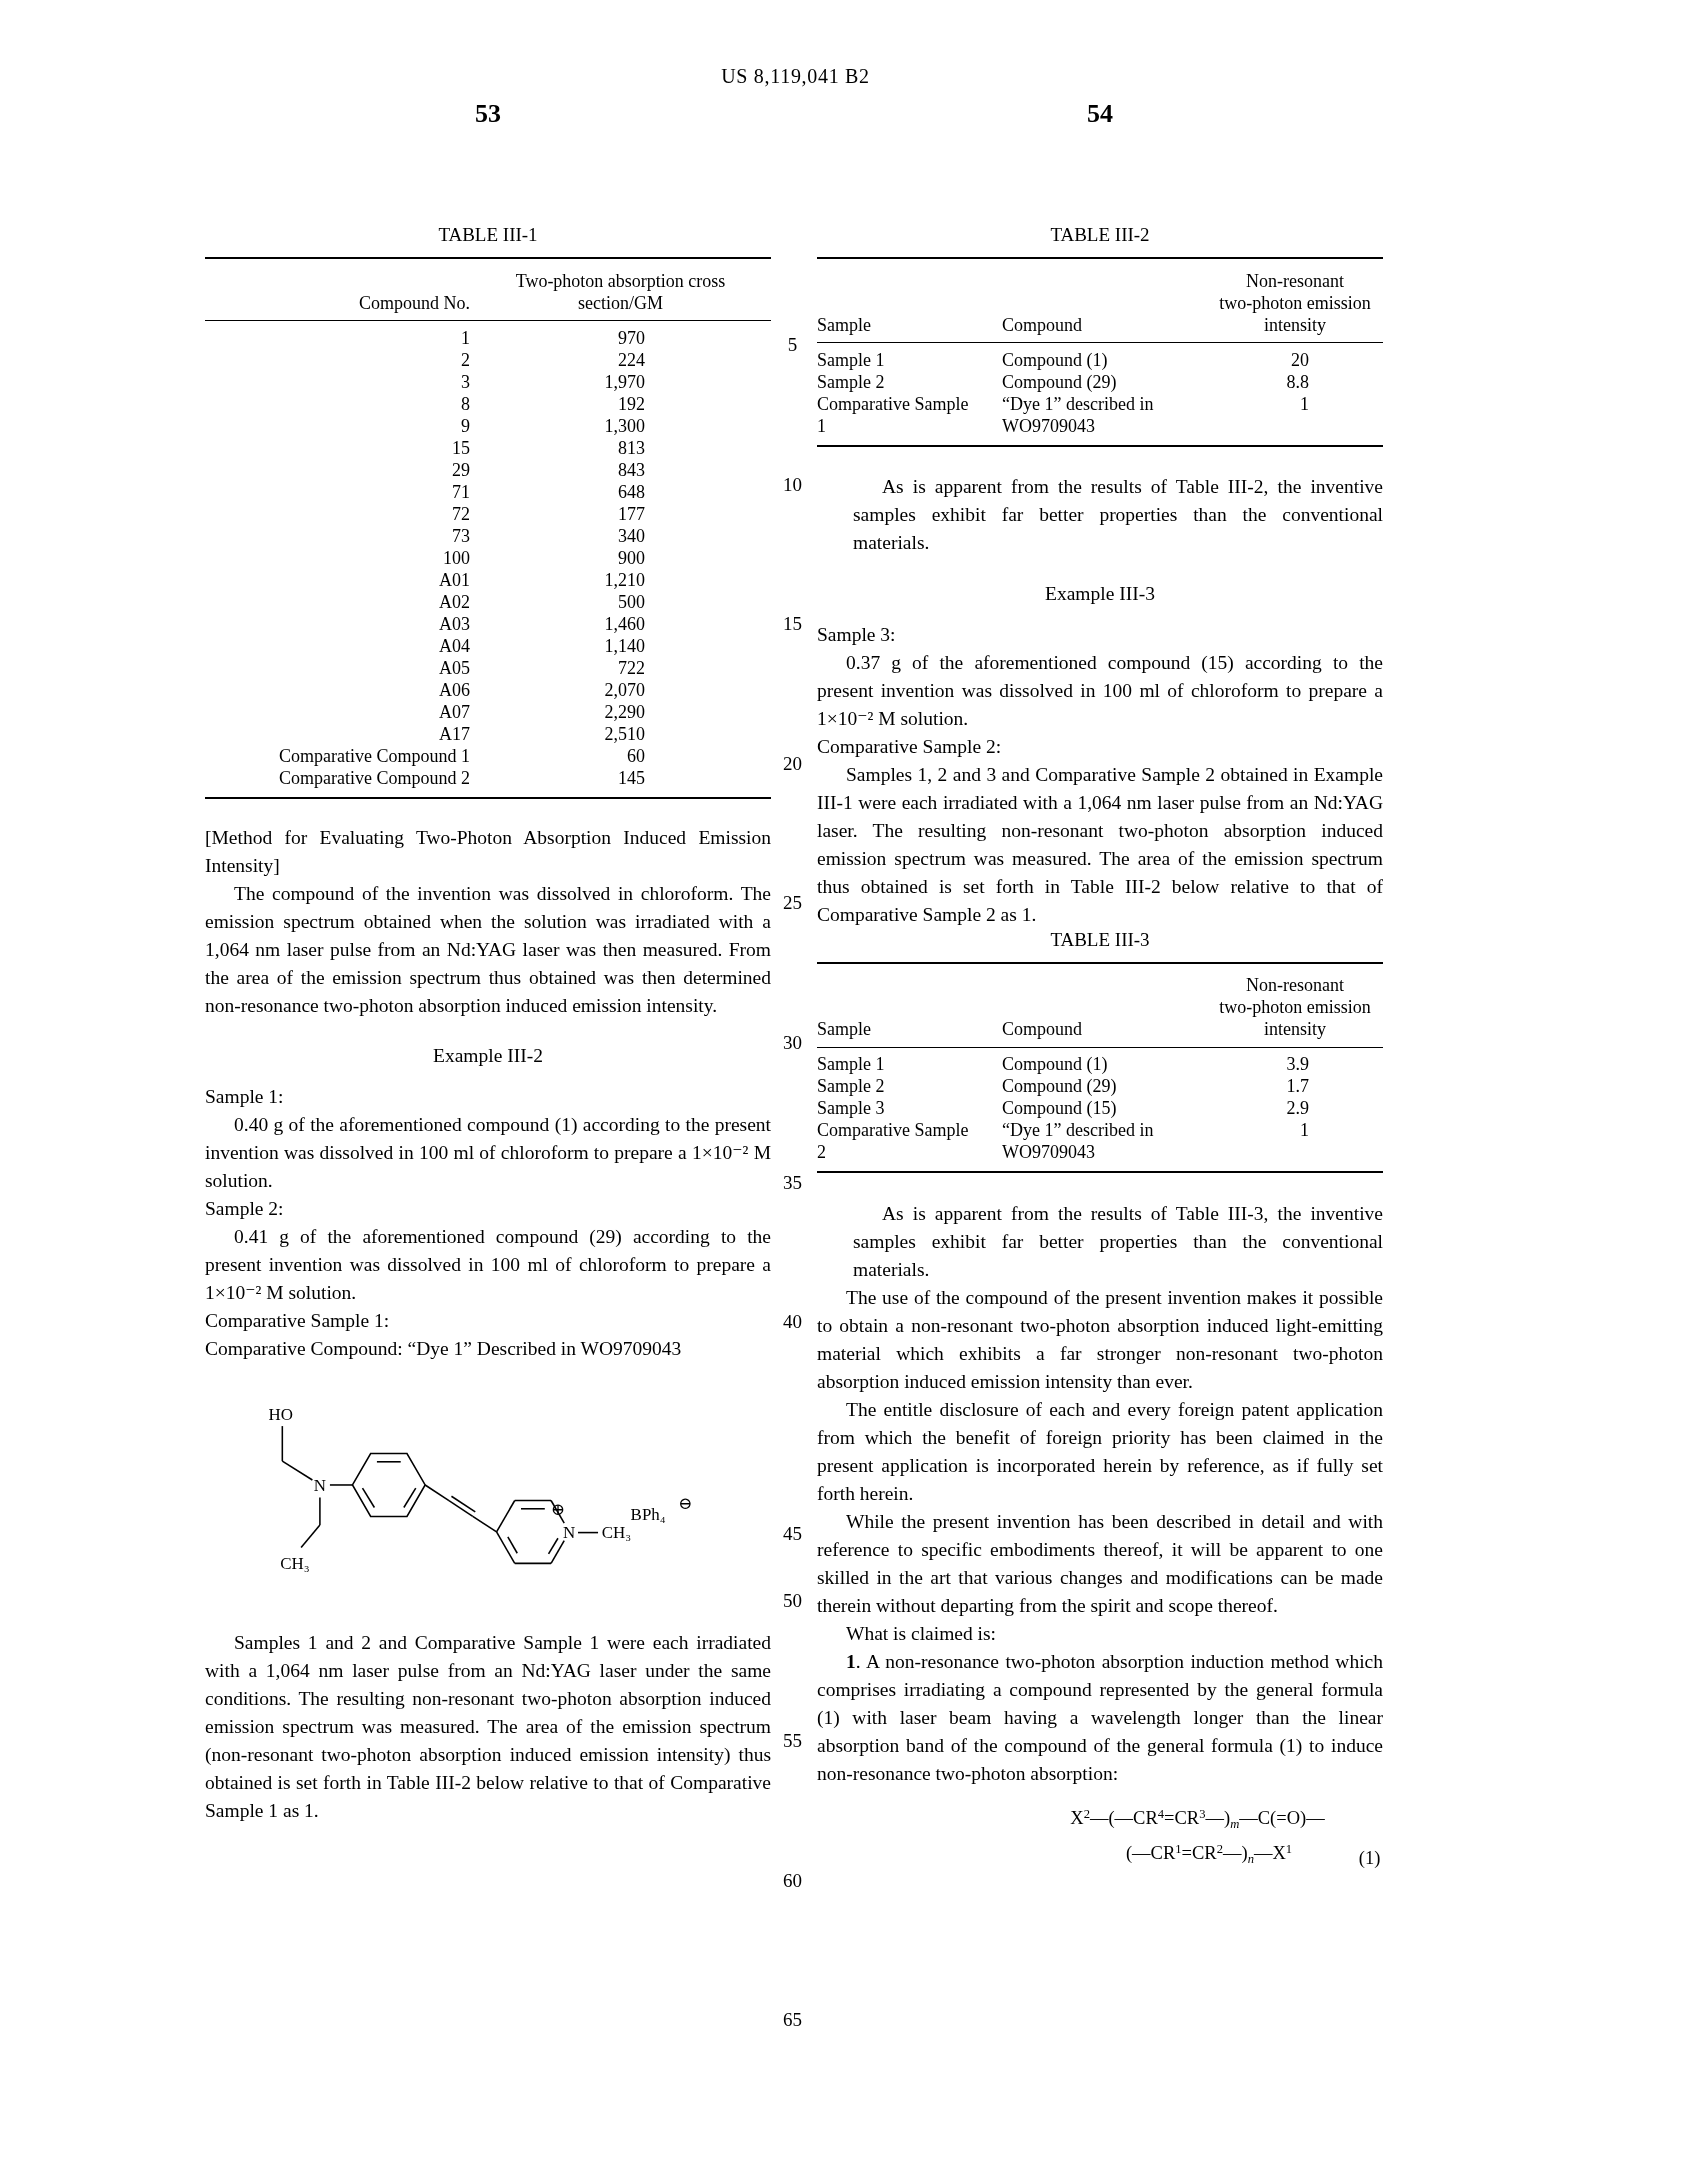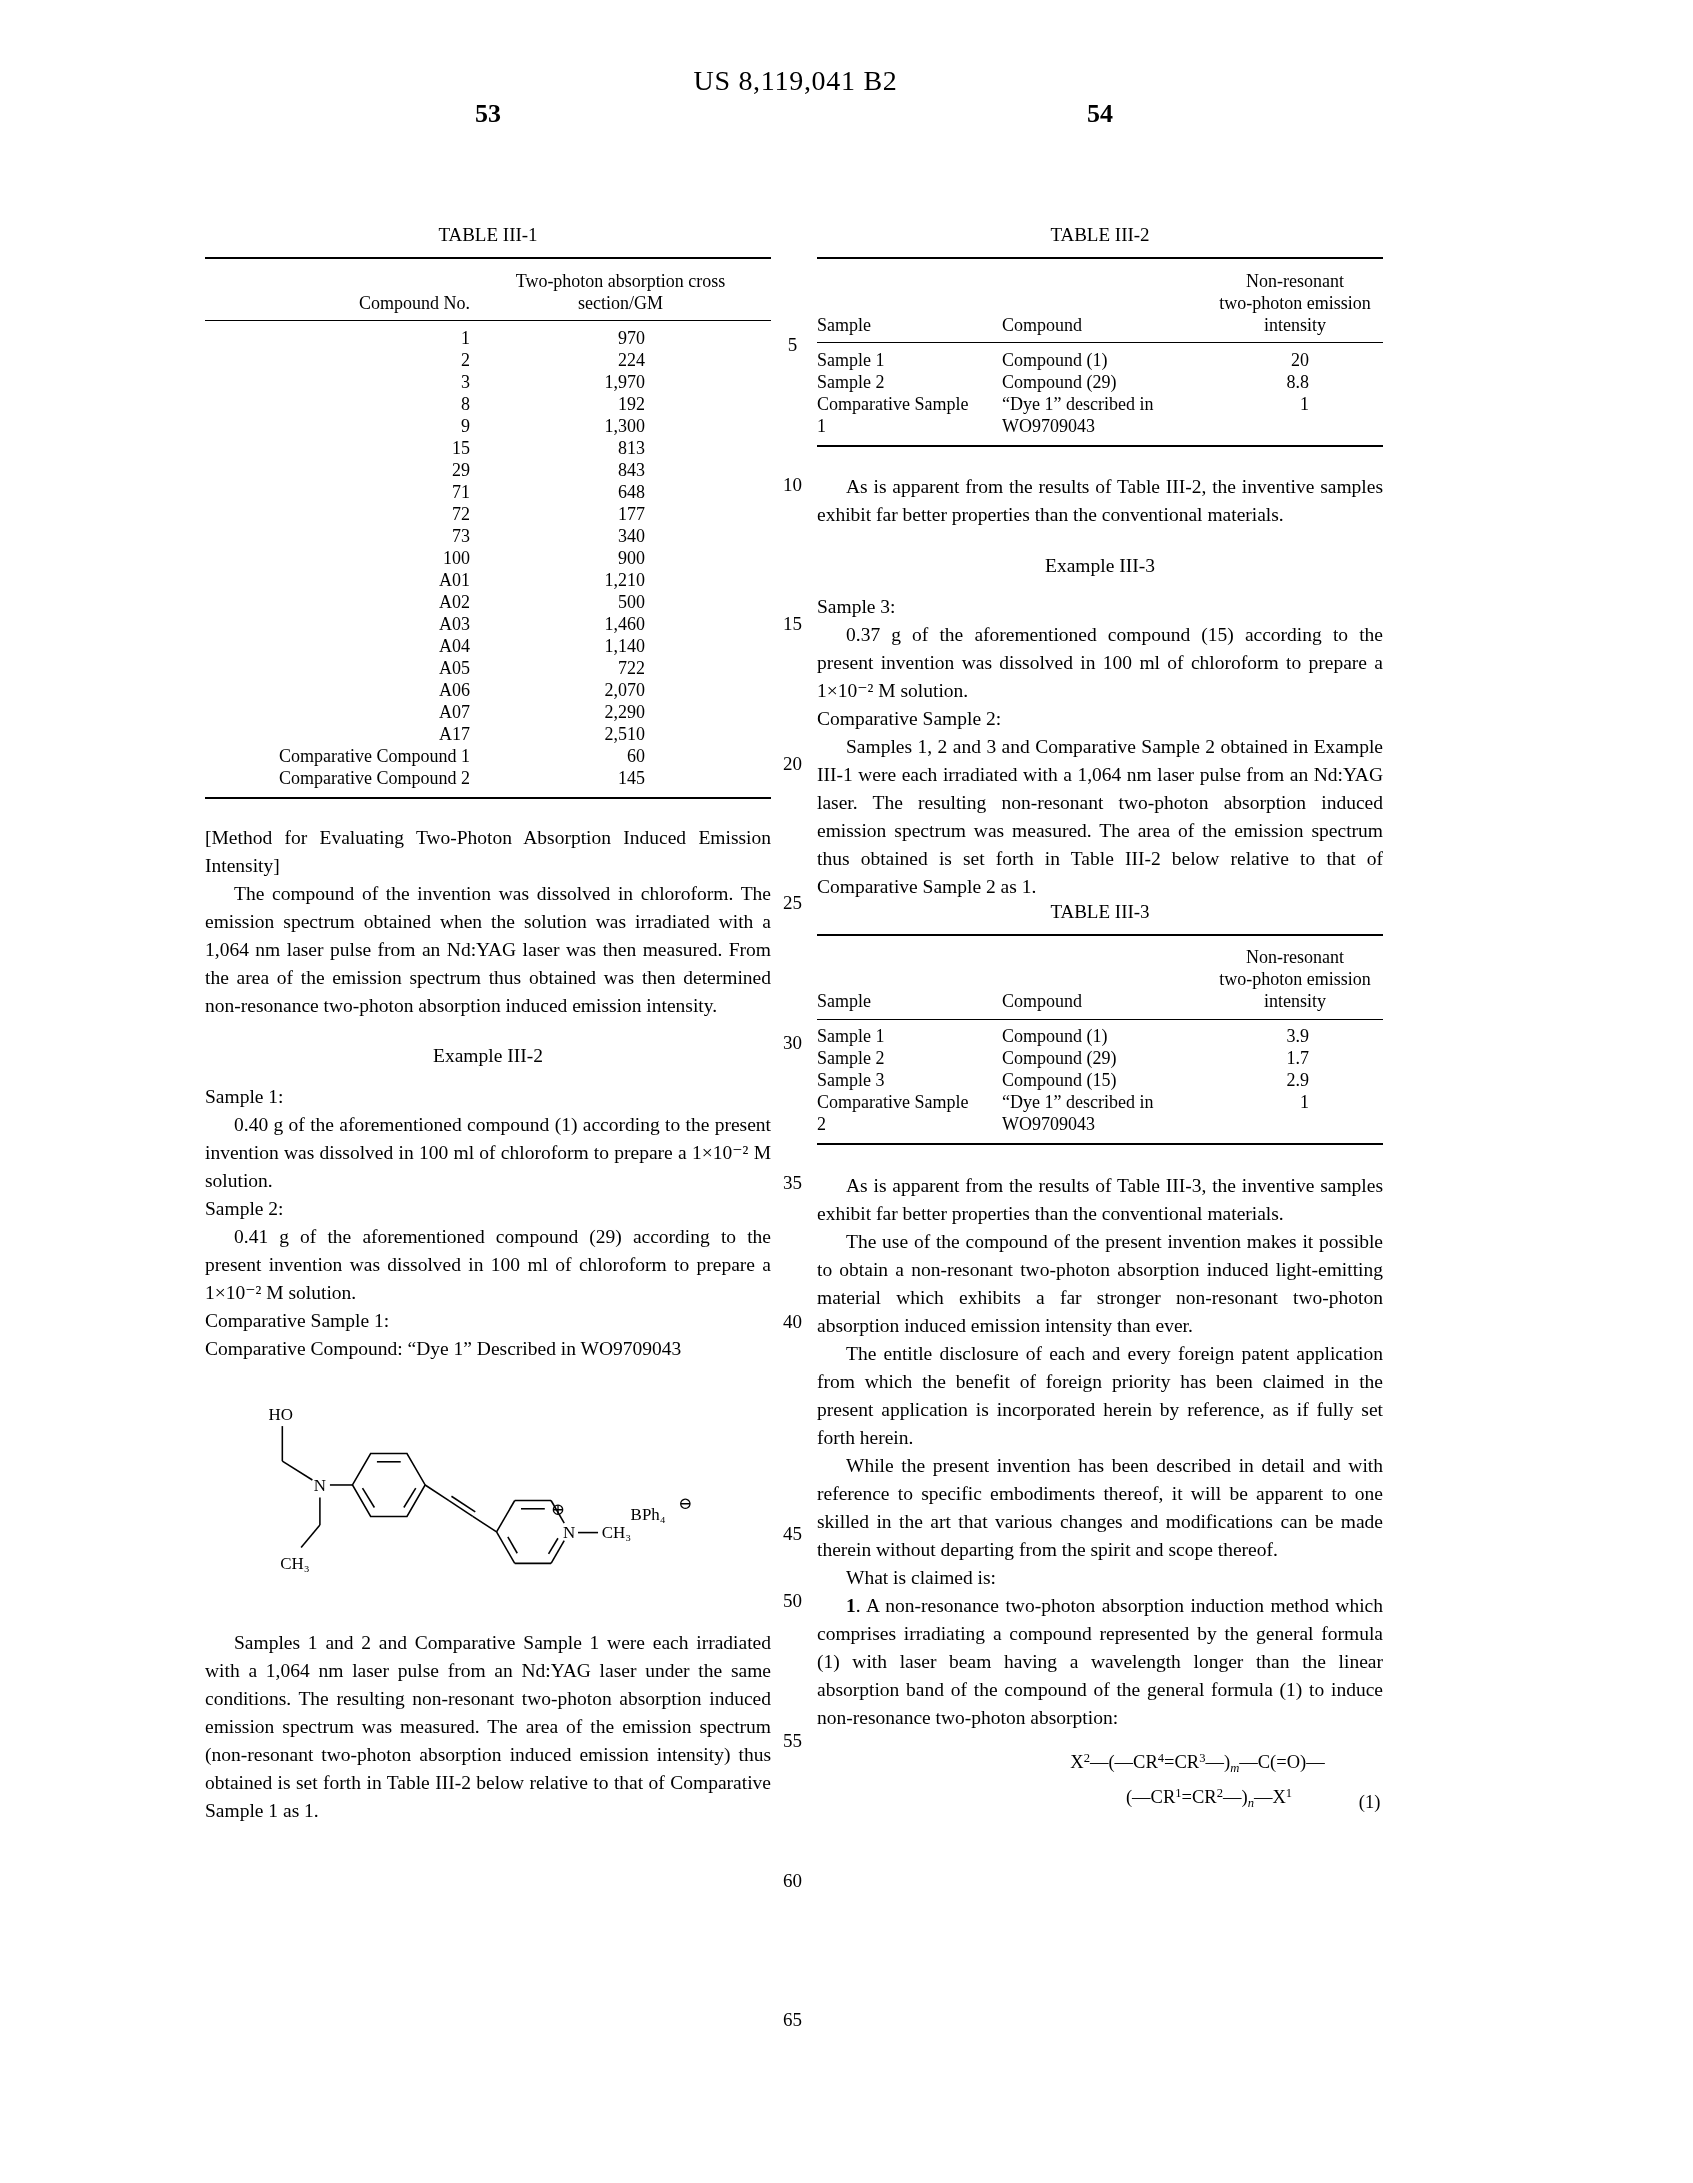--- a/index.html
+++ b/index.html
@@ -10,21 +10,21 @@
     height: 2183px;
     background: #ffffff;
     font-family: "Liberation Serif", "DejaVu Serif", serif;
     color: #000;
     overflow: hidden;
   }
   .patent-number {
     position: absolute;
     top: 65px; left: 205px; width: 1181px;
     text-align: center;
-    font-size: 28px;
+    font-size: 20px;
     letter-spacing: 0.7px;
   }
   .pagenum {
     position: absolute;
     top: 99px;
     font-size: 26px;
     font-weight: bold;
   }
   .pagenum-left  { left: 205px;  width: 566px; text-align: center; }
   .pagenum-right { left: 817px; width: 566px; text-align: center; }
@@ -45,21 +45,21 @@
     left: 766px; width: 53px;
     text-align: center;
     font-size: 19px;
   }
 
   p { margin: 0; }
   .para { text-indent: 29px; }
   .label-line { text-indent: 0; }
   .method-heading { margin-top: 25px; }
   .example-heading { text-align: center; margin: 22.5px 0 13.2px; text-indent: 0; }
-  .after-table { margin-top: 26.5px; }
+  .after-table { margin-top: 26.5px; margin-left: 36px; }
   .mt { margin-top: 24px; }
 
   .table-title { text-align: center; font-size: 19px; line-height: 22.5px; margin: 0 0 10.6px; }
   .ptable {
     font-size: 18px;
     line-height: 22px;
     text-align: left;
     border-top: 2px solid #000;
     border-bottom: 2px solid #000;
     padding-bottom: 8px;

